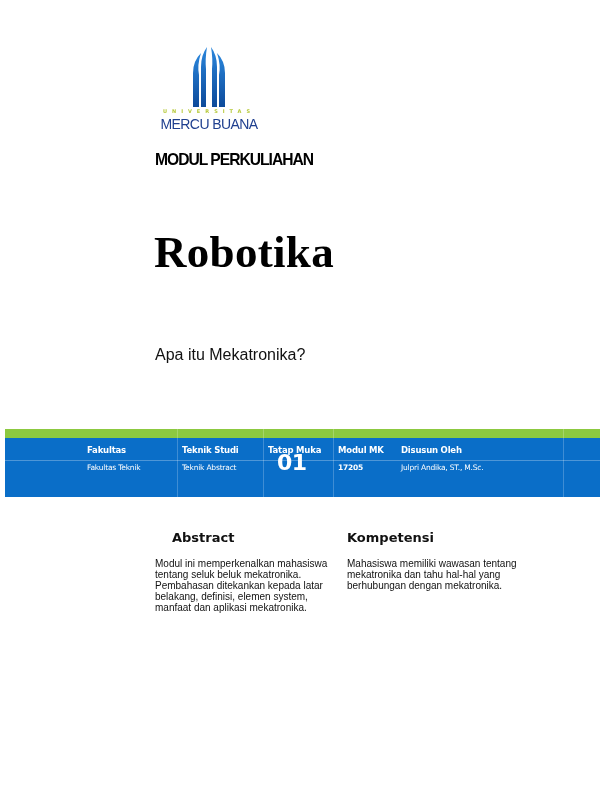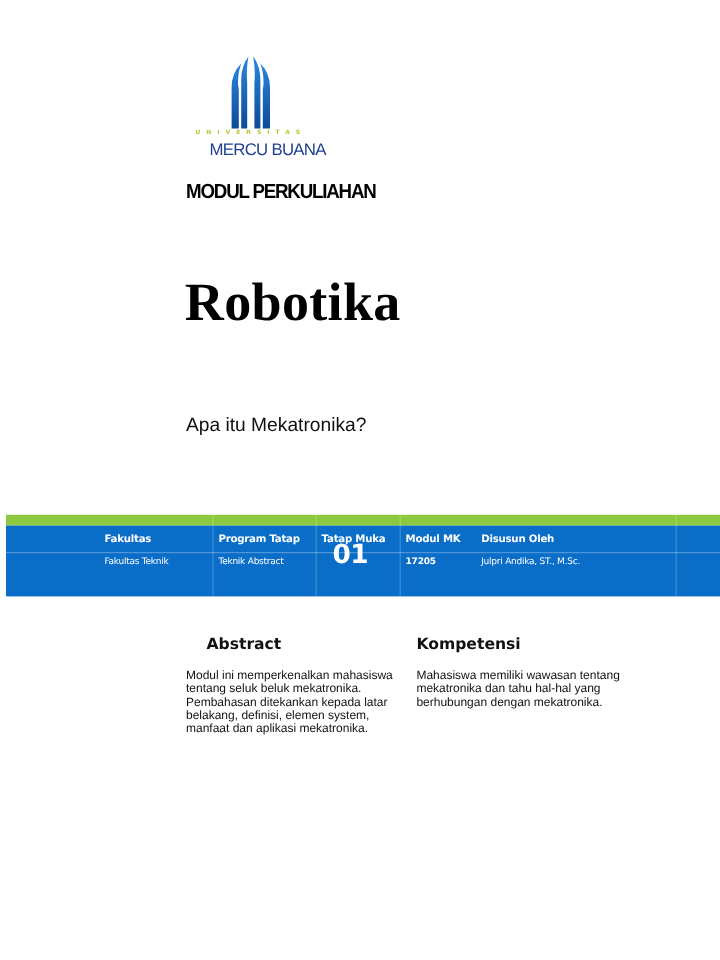--- a/index.html
+++ b/index.html
@@ -30,21 +30,21 @@
       width: 108px;
       text-align: center;
       font-family: "DejaVu Sans", sans-serif;
       font-size: 5px;
       letter-spacing: 5px;
       color: #b6c93a;
       font-weight: bold;
     }
     .logo-name {
       position: absolute;
-      left: 14px;
+      left: 0;
       top: 71px;
       width: 108px;
       text-align: center;
       font-family: "Liberation Sans", sans-serif;
       font-size: 14px;
       letter-spacing: -0.6px;
       color: #1f3f8f;
       white-space: nowrap;
     }
     .modul-label {
@@ -195,21 +195,21 @@
   <div class="blue-block"></div>
   <div class="hdiv"></div>
   <div class="vdiv" style="left:172px"></div>
   <div class="vdiv" style="left:258px"></div>
   <div class="vdiv" style="left:328px"></div>
   <div class="vdiv" style="left:558px"></div>
 
   <div class="cell-head" style="left:82px">Fakultas</div>
   <div class="cell-val" style="left:82px">Fakultas Teknik</div>
 
-  <div class="cell-head" style="left:177px">Program Tatap</div>
+  <div class="cell-head" style="left:177px">Teknik Studi</div>
   <div class="cell-val" style="left:177px">Teknik Abstract</div>
 
   <div class="cell-head" style="left:263px">Tatap Muka</div>
   <div class="cell-big" style="left:272px">01</div>
 
   <div class="cell-head" style="left:333px">Modul MK</div>
   <div class="cell-val bold" style="left:333px">17205</div>
 
   <div class="cell-head" style="left:396px">Disusun Oleh</div>
   <div class="cell-val" style="left:396px">Julpri Andika, ST., M.Sc.</div>

